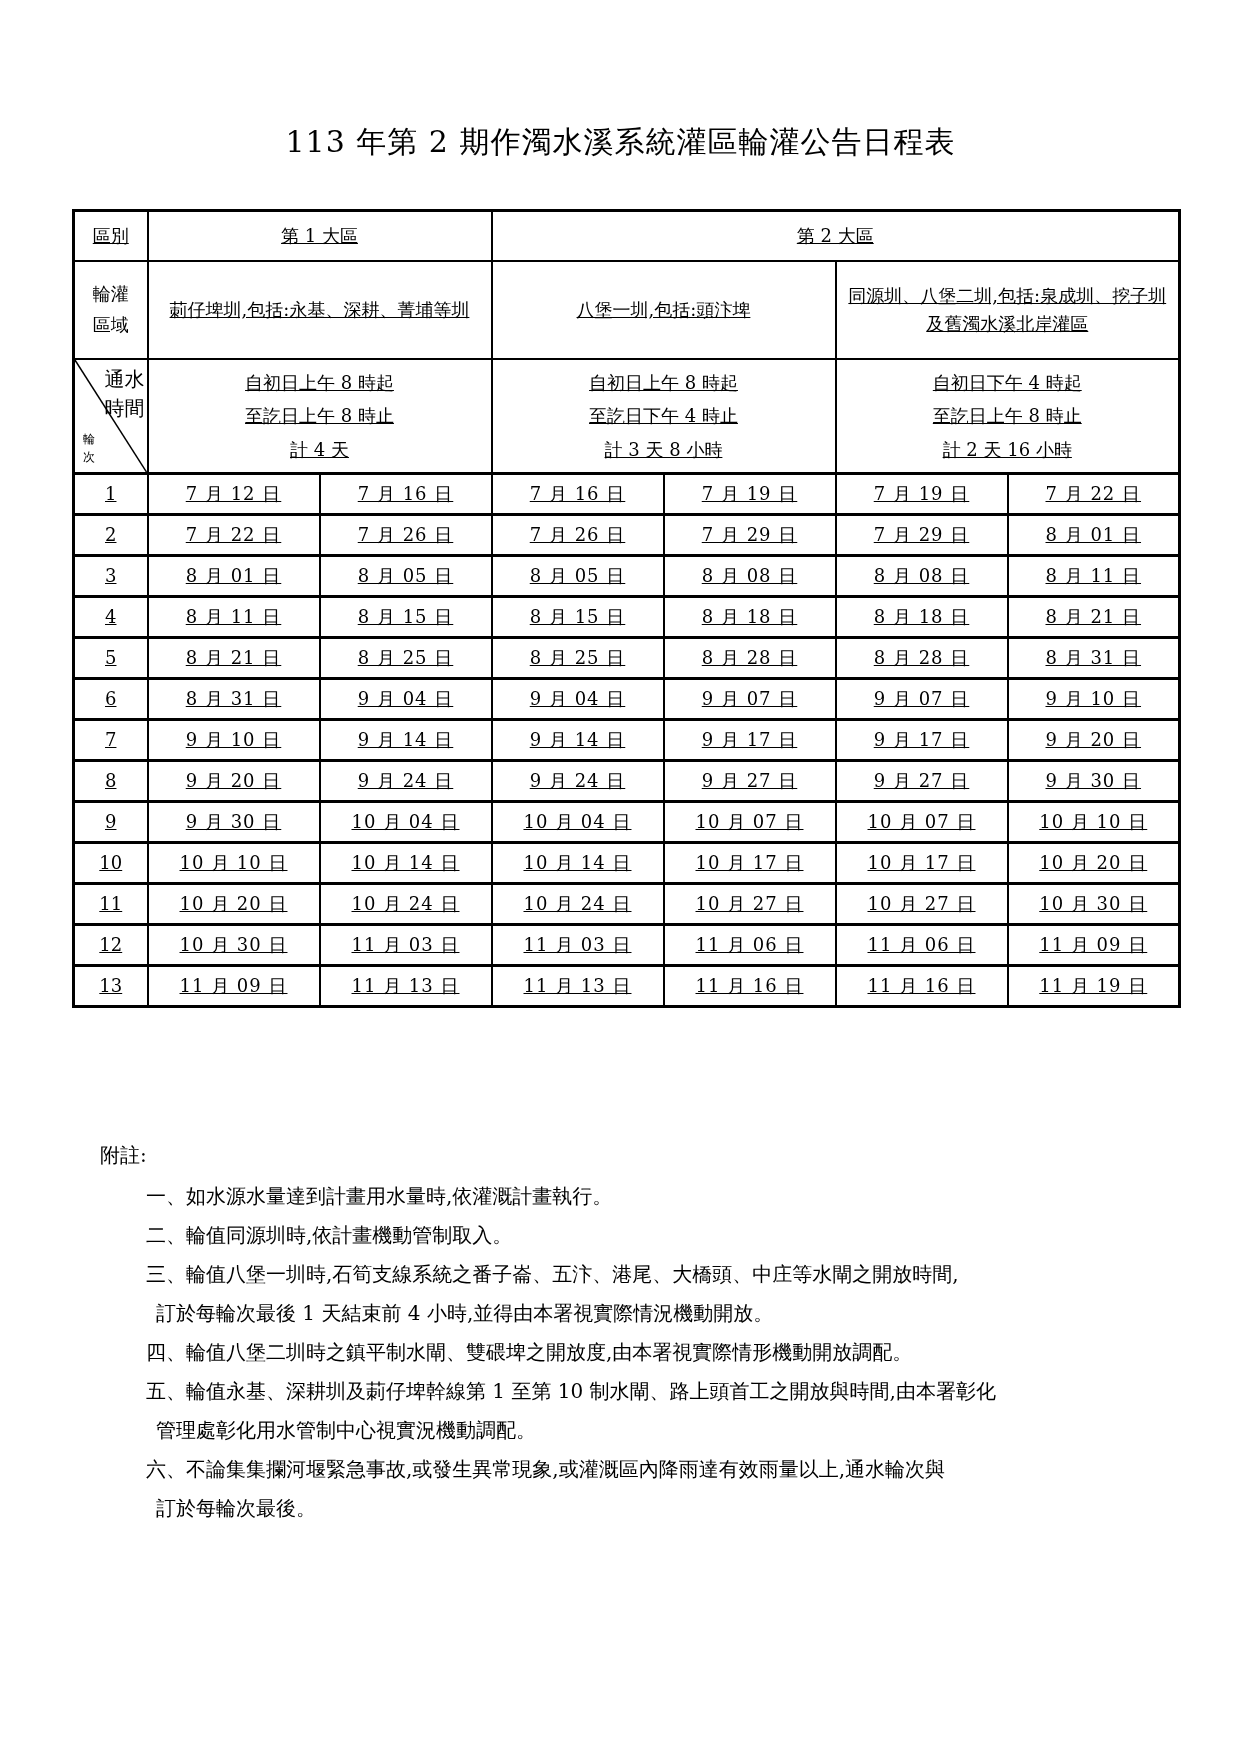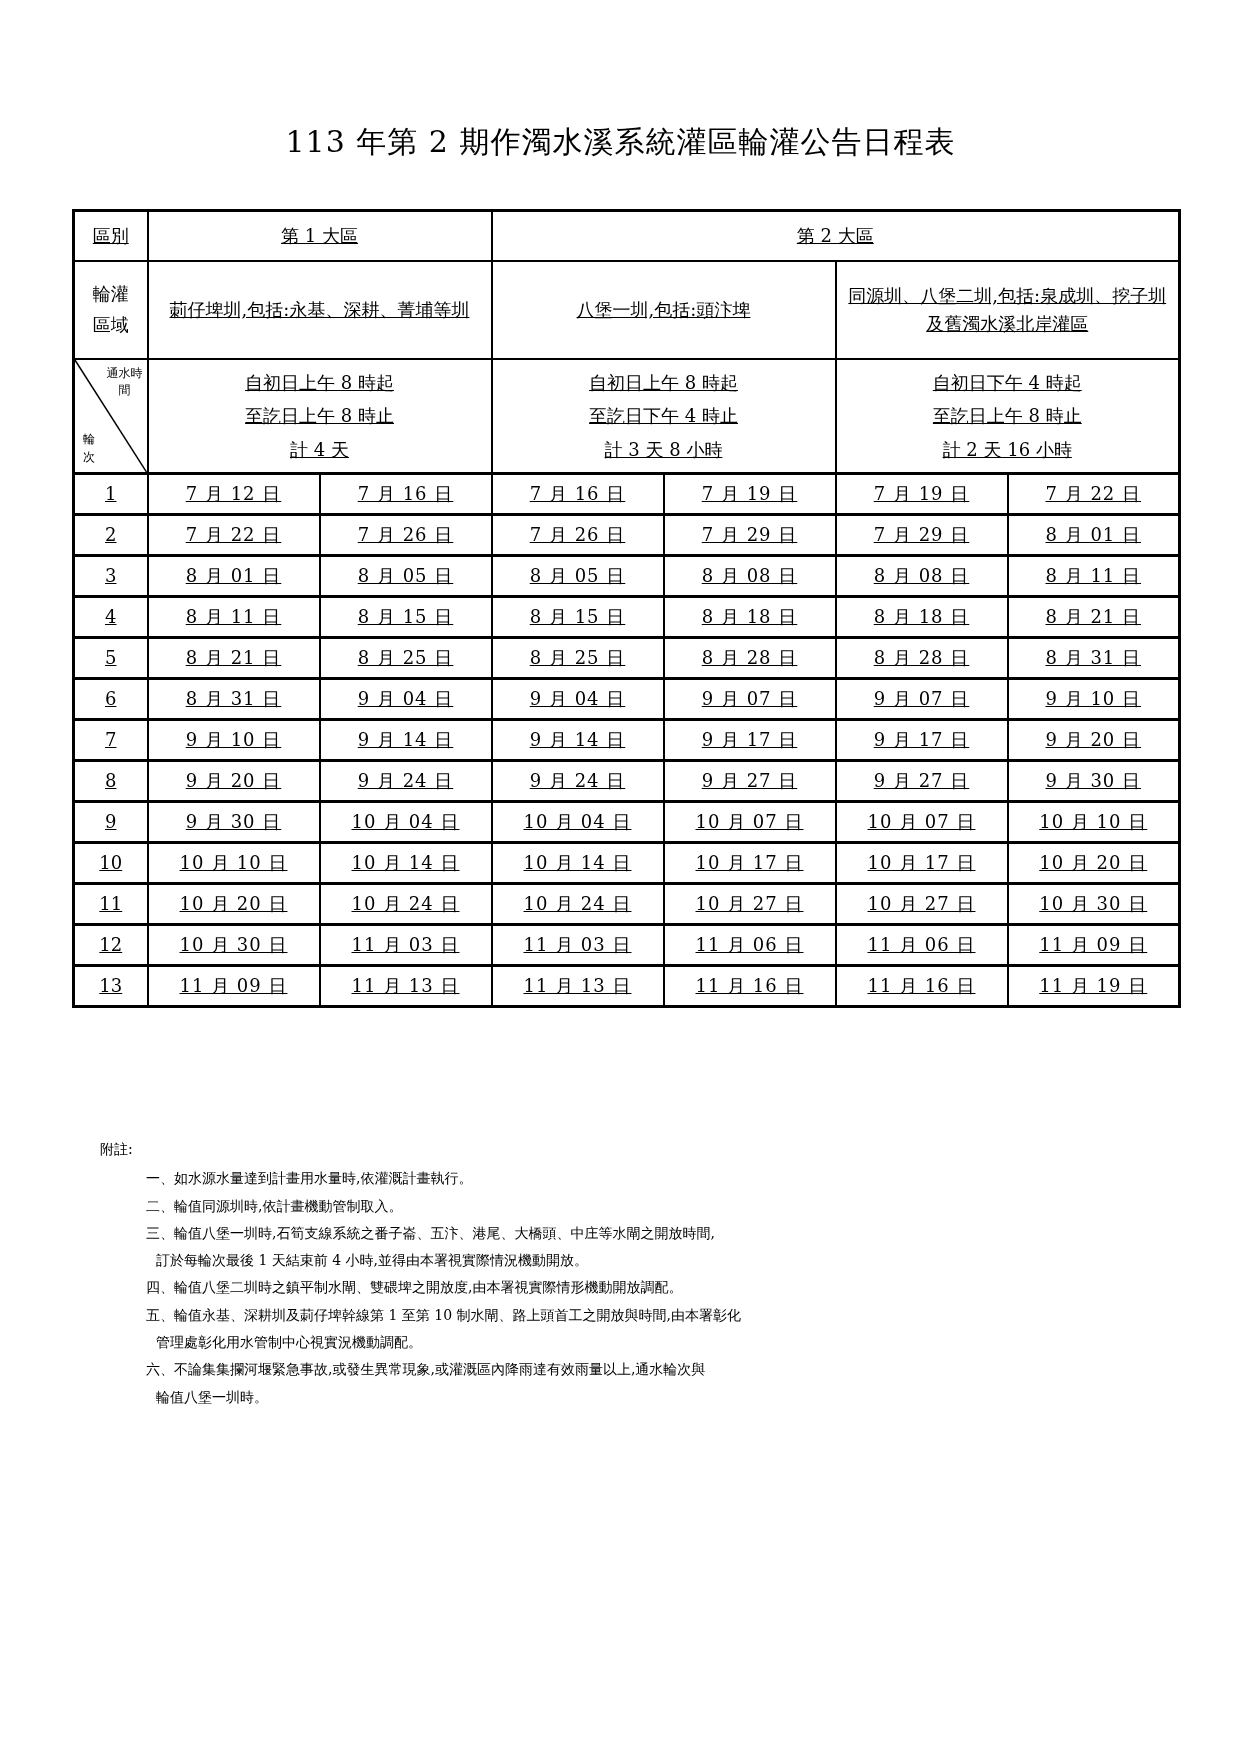--- a/index.html
+++ b/index.html
@@ -39,28 +39,28 @@
   tr.round-row td{ height:34px; border-top-width:3px; }
   .two-col{ display:inline-block; width:2.25em; line-height:1.7; }
   .time-line{ line-height:1.85; }
   .c-num{ font-size:17px; }
   .c-date{ font-size:17px; letter-spacing:1px; white-space:nowrap; }
   
   .diag-cell{ position:relative; padding:0 !important; }
   .diag-cell svg{ position:absolute; left:0; top:0; width:100%; height:100%; display:block; }
   .diag-top{
     position:absolute; top:5px; right:2px; width:40px;
-    font-size:12px; line-height:1.45; text-align:center;
+    font-size:20px; line-height:1.45; text-align:center;
   }
   .diag-bottom{
     position:absolute; bottom:6px; left:8px; width:18px;
     font-size:12px; line-height:1.45; text-align:left;
   }
   
-  .notes{ margin:128px 0 0 100px; font-size:14px; line-height:1.95; }
+  .notes{ margin:128px 0 0 100px; font-size:20px; line-height:1.95; }
   .notes-heading{ margin-bottom:2px; }
   .note-line{ margin-left:46px; white-space:nowrap; }
   .note-line.cont{ margin-left:56px; }
 </style>
 </head>
 <body>
 
 <div class="page-title">113 年第 2 期作濁水溪系統灌區輪灌公告日程表</div>
 
 <div class="sched-wrap">
@@ -239,15 +239,15 @@
   <div class="notes-heading">附註:</div>
   <div>
       <div class="note-line">一、如水源水量達到計畫用水量時,依灌溉計畫執行。</div>
       <div class="note-line">二、輪值同源圳時,依計畫機動管制取入。</div>
       <div class="note-line">三、輪值八堡一圳時,石筍支線系統之番子崙、五汴、港尾、大橋頭、中庄等水閘之開放時間,</div>
       <div class="note-line cont">訂於每輪次最後 1 天結束前 4 小時,並得由本署視實際情況機動開放。</div>
       <div class="note-line">四、輪值八堡二圳時之鎮平制水閘、雙碨埤之開放度,由本署視實際情形機動開放調配。</div>
       <div class="note-line">五、輪值永基、深耕圳及莿仔埤幹線第 1 至第 10 制水閘、路上頭首工之開放與時間,由本署彰化</div>
       <div class="note-line cont">管理處彰化用水管制中心視實況機動調配。</div>
       <div class="note-line">六、不論集集攔河堰緊急事故,或發生異常現象,或灌溉區內降雨達有效雨量以上,通水輪次與</div>
-      <div class="note-line cont">輪值八堡一圳時。</div>
+      <div class="note-line cont">訂於每輪次最後。</div>
     </div>
 </div>
 
 </body></html>

